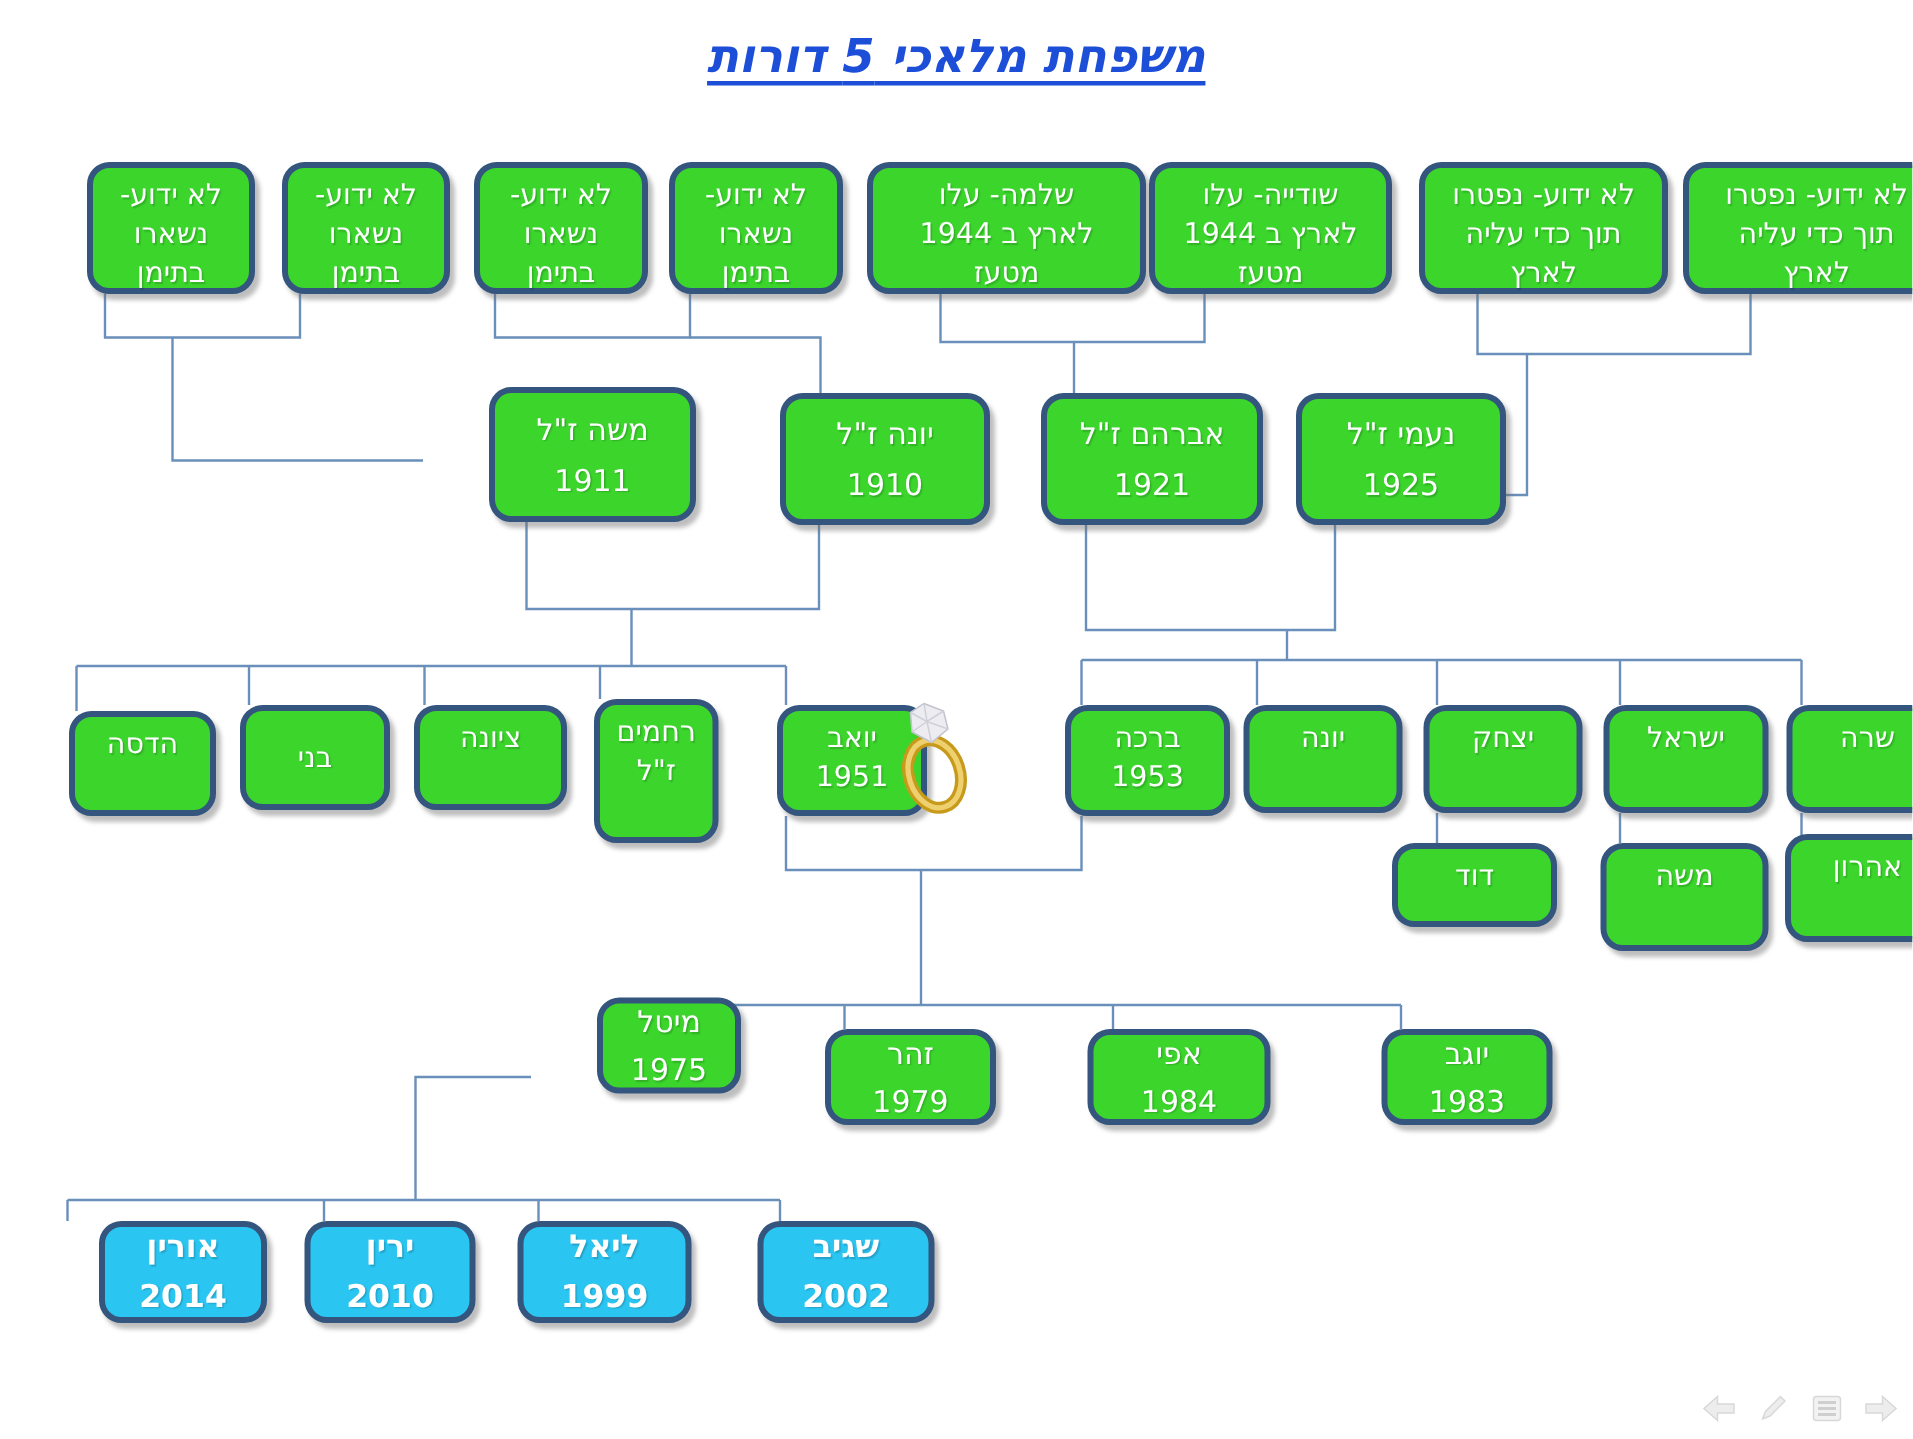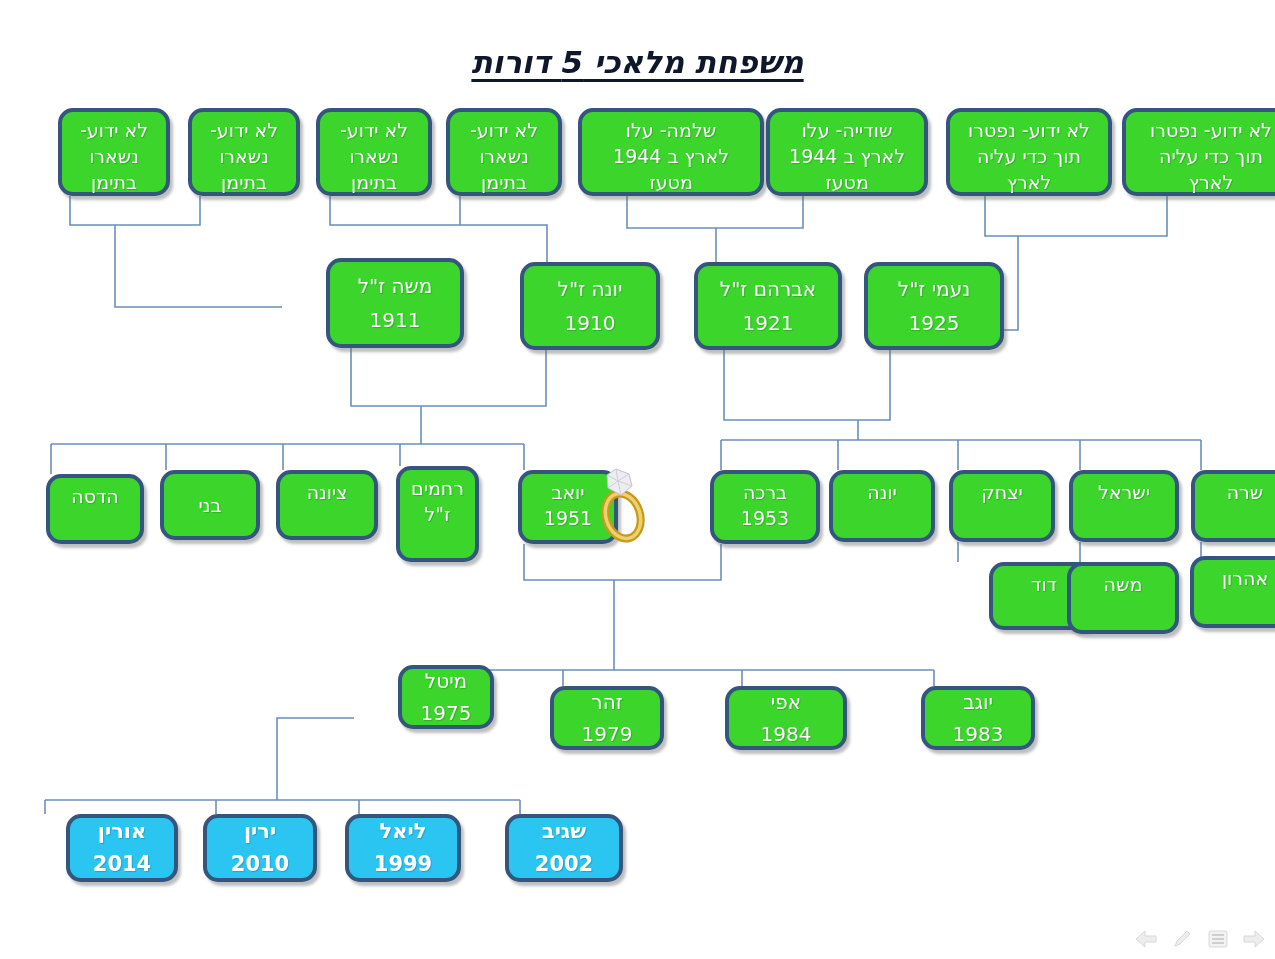--- a/index.html
+++ b/index.html
@@ -8,22 +8,22 @@
     --border:#33557E;
     --line:#6A8FBA;
     --text:#FFFFFF;
   }
   html,body{margin:0;padding:0;background:#fff;}
   .slide{
     position:relative;width:1275px;height:959px;background:#fff;overflow:hidden;
     font-family:"DejaVu Sans",sans-serif;
   }
   .title{
-    position:absolute;top:44px;left:0;width:100%;text-align:center;
-    font-size:31px;font-weight:bold;font-style:italic;color:#0f172a;
+    position:absolute;top:20px;left:0;width:100%;text-align:center;
+    font-size:31px;font-weight:bold;font-style:italic;color:#1d4ed8;
     text-decoration:underline;text-underline-offset:6px;
   }
   svg.wires{position:absolute;left:0;top:0;z-index:0;}
   .node{
     position:absolute;z-index:1;box-sizing:border-box;
     background:var(--green);border:4px solid var(--border);border-radius:15px;
     color:var(--text);display:flex;justify-content:center;align-items:flex-start;
     text-align:center;font-size:19px;line-height:1.38;padding-top:5px;
     box-shadow:3px 4px 3px rgba(110,110,110,.45);
     margin-left:44px;
@@ -196,21 +196,21 @@
       <ellipse cx="38" cy="50" rx="17" ry="23" fill="none" stroke="#EFD06E" stroke-width="3.5"></ellipse>
     </g>
     <g>
       <polygon points="31,3 44,8 47,20 36,29 23,22 22,9" fill="#ECECF1" stroke="#C2C2CE" stroke-width="1"></polygon>
       <polyline points="31,3 33,15 44,8" fill="none" stroke="#CFCFDA" stroke-width="1"></polyline>
       <polyline points="22,9 33,15 36,29" fill="none" stroke="#CFCFDA" stroke-width="1"></polyline>
       <polyline points="47,20 33,15 23,22" fill="none" stroke="#CFCFDA" stroke-width="1"></polyline>
     </g>
   </svg>
 
-  <div class="node" style="left:945px;top:562px;width:110px;height:68px" dir="rtl">
+  <div class="node" style="left:884px;top:562px;width:110px;height:56px" dir="rtl">
       <span class="lbl">דוד</span>
     </div>
   <div class="node" style="left:1023px;top:562px;width:112px;height:72px" dir="rtl">
       <span class="lbl">משה</span>
     </div>
   <div class="node" style="left:1146px;top:556px;width:110px;height:72px" dir="rtl">
       <span class="lbl">אהרון</span>
     </div>
 
   <div class="node g4" style="left:354px;top:665px;width:96px;height:64px" dir="rtl">

